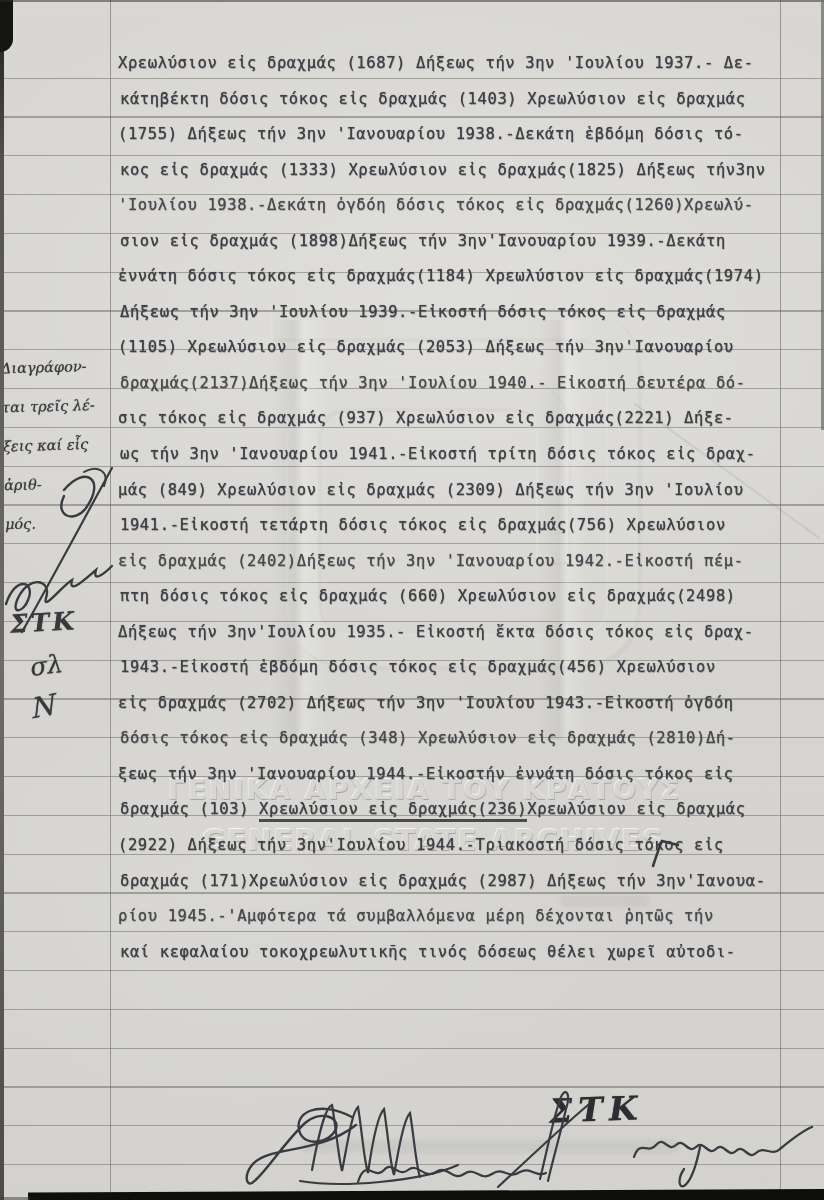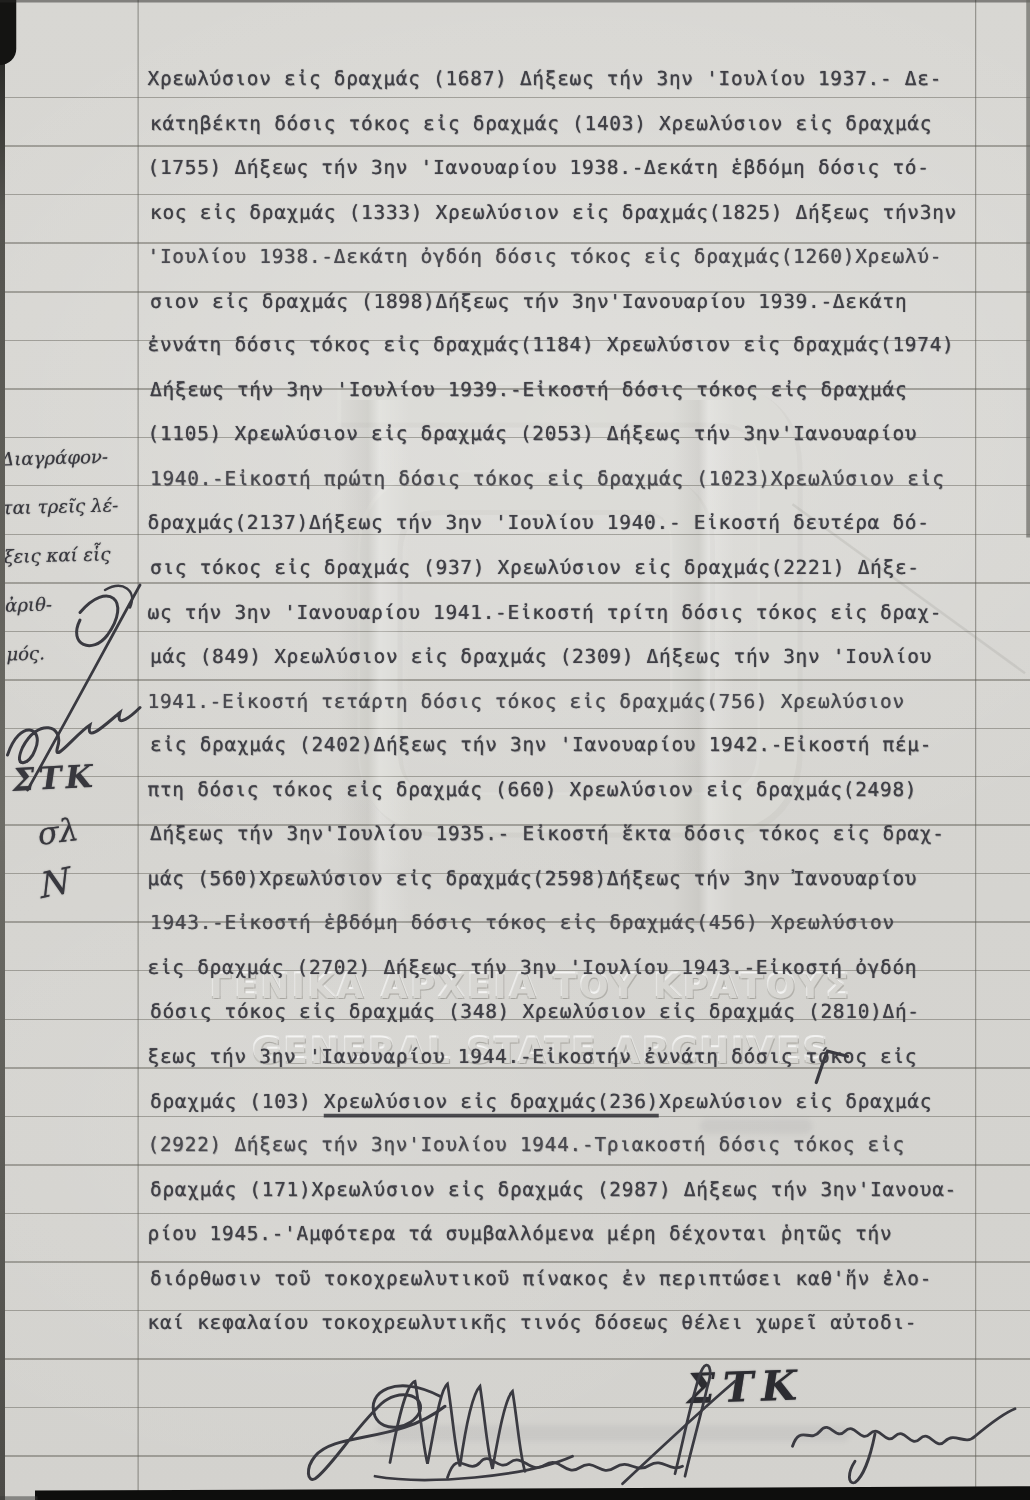--- a/index.html
+++ b/index.html
@@ -91,39 +91,36 @@
   <div class="typed">
     <div class="tl">Χρεωλύσιον εἰς δραχμάς (1687) Δήξεως τήν 3ην 'Ιουλίου 1937.- Δε-</div>
     <div class="tl">κάτηβέκτη δόσις τόκος εἰς δραχμάς (1403) Χρεωλύσιον εἰς δραχμάς</div>
     <div class="tl">(1755) Δήξεως τήν 3ην 'Ιανουαρίου 1938.-Δεκάτη ἑβδόμη δόσις τό-</div>
     <div class="tl">κος εἰς δραχμάς (1333) Χρεωλύσιον εἰς δραχμάς(1825) Δήξεως τήν3ην</div>
     <div class="tl">'Ιουλίου 1938.-Δεκάτη ὀγδόη δόσις τόκος εἰς δραχμάς(1260)Χρεωλύ-</div>
     <div class="tl">σιον εἰς δραχμάς (1898)Δήξεως τήν 3ην'Ιανουαρίου 1939.-Δεκάτη</div>
     <div class="tl">ἐννάτη δόσις τόκος εἰς δραχμάς(1184) Χρεωλύσιον εἰς δραχμάς(1974)</div>
     <div class="tl">Δήξεως τήν 3ην 'Ιουλίου 1939.-Εἰκοστή δόσις τόκος εἰς δραχμάς</div>
     <div class="tl">(1105) Χρεωλύσιον εἰς δραχμάς (2053) Δήξεως τήν 3ην'Ιανουαρίου</div>
-    <div class="tl">1940.-Εἰκοστή πρώτη δόσις τόκος εἰς δραχμάς (1023)Χρεωλύσιον εἰς</div>
     <div class="tl">δραχμάς(2137)Δήξεως τήν 3ην 'Ιουλίου 1940.- Εἰκοστή δευτέρα δό-</div>
     <div class="tl">σις τόκος εἰς δραχμάς (937) Χρεωλύσιον εἰς δραχμάς(2221) Δήξε-</div>
     <div class="tl">ως τήν 3ην 'Ιανουαρίου 1941.-Εἰκοστή τρίτη δόσις τόκος εἰς δραχ-</div>
     <div class="tl">μάς (849) Χρεωλύσιον εἰς δραχμάς (2309) Δήξεως τήν 3ην 'Ιουλίου</div>
     <div class="tl">1941.-Εἰκοστή τετάρτη δόσις τόκος εἰς δραχμάς(756) Χρεωλύσιον</div>
     <div class="tl">εἰς δραχμάς (2402)Δήξεως τήν 3ην 'Ιανουαρίου 1942.-Εἰκοστή πέμ-</div>
     <div class="tl">πτη δόσις τόκος εἰς δραχμάς (660) Χρεωλύσιον εἰς δραχμάς(2498)</div>
     <div class="tl">Δήξεως τήν 3ην'Ιουλίου 1935.- Εἰκοστή ἕκτα δόσις τόκος εἰς δραχ-</div>
-    <div class="tl">μάς (560)Χρεωλύσιον εἰς δραχμάς(2598)Δήξεως τήν 3ην Ἰανουαρίου</div>
     <div class="tl">1943.-Εἰκοστή ἑβδόμη δόσις τόκος εἰς δραχμάς(456) Χρεωλύσιον</div>
     <div class="tl">εἰς δραχμάς (2702) Δήξεως τήν 3ην 'Ιουλίου 1943.-Εἰκοστή ὀγδόη</div>
     <div class="tl">δόσις τόκος εἰς δραχμάς (348) Χρεωλύσιον εἰς δραχμάς (2810)Δή-</div>
     <div class="tl">ξεως τήν 3ην 'Ιανουαρίου 1944.-Εἰκοστήν ἐννάτη δόσις τόκος εἰς</div>
     <div class="tl"><span>δραχμάς (103) </span><span class="hand-underline">Χρεωλύσιον εἰς δραχμάς(236)</span><span>Χρεωλύσιον εἰς δραχμάς</span></div>
     <div class="tl">(2922) Δήξεως τήν 3ην'Ιουλίου 1944.-Τριακοστή δόσις τόκος εἰς</div>
     <div class="tl">δραχμάς (171)Χρεωλύσιον εἰς δραχμάς (2987) Δήξεως τήν 3ην'Ιανουα-</div>
     <div class="tl">ρίου 1945.-'Αμφότερα τά συμβαλλόμενα μέρη δέχονται ῥητῶς τήν</div>
-    <div class="tl">διόρθωσιν τοῦ τοκοχρεωλυτικοῦ πίνακος ἐν περιπτώσει καθ'ἥν ἐλο-</div>
     <div class="tl">καί κεφαλαίου τοκοχρεωλυτικῆς τινός δόσεως θέλει χωρεῖ αὐτοδι-</div>
   </div>
 
   <svg class="sig" style="left:648px;top:838px;" width="34" height="30" viewBox="0 0 34 30">
     <path d="M5,28 C9,16 12,7 14,3 L30,7" stroke-width="2.6"></path>
   </svg>
 
   <div class="hand margin-note">
     <div>Διαγράφον-</div>
     <div>ται τρεῖς λέ-</div>

